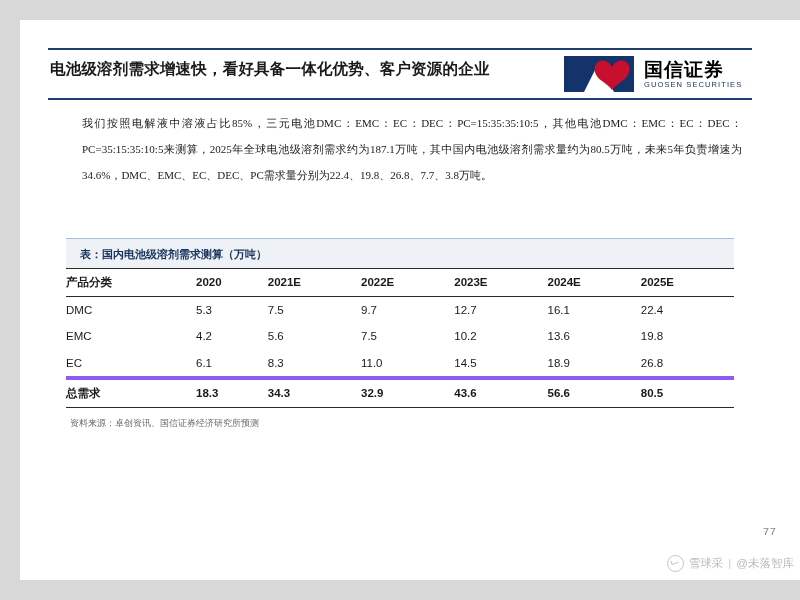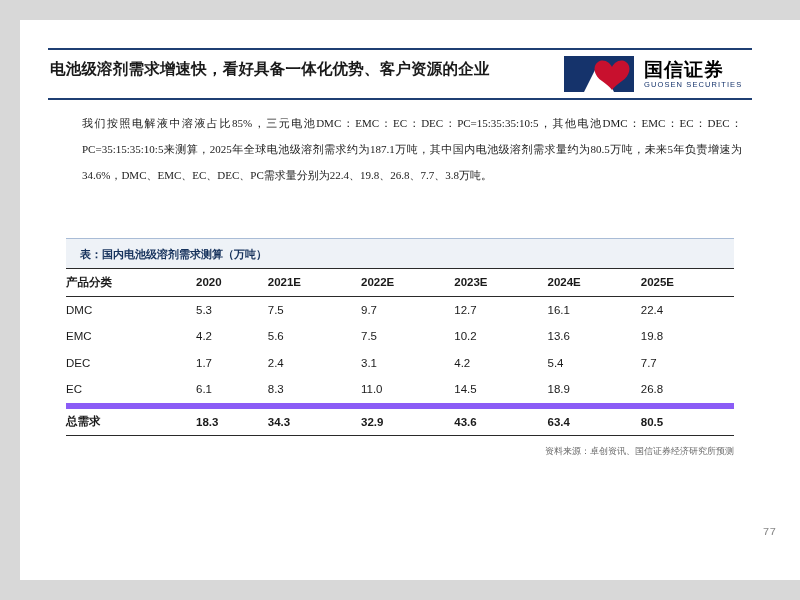--- a/index.html
+++ b/index.html
@@ -137,32 +137,31 @@
     border-top: 1.6px solid #2a2a2a;
     border-bottom: 1px solid #2a2a2a;
     font-size: 11.5px;
   }
   table.data thead th.first,
   table.data td.first {
     width: 130px;
   }
   table.data tbody tr.total td {
     font-weight: bold;
-    border-top: 6px solid #8b5cf6;
+    border-top: 4px solid #8b5cf6;
   }
   table.data tbody tr:last-child td {
     border-bottom: 1.6px solid #2a2a2a;
   }
   .tbl-source {
     margin-top: 9px;
     font-family: "Liberation Sans", sans-serif;
     font-size: 9px;
     color: #6a6a6a;
     padding-left: 4px;
-    text-align: right;
   }
   
   .page-number {
     position: absolute;
     right: 32px;
     bottom: 42px;
     font-family: Liberation Mono, monospace;
     font-size: 11px;
     color: #8a8a8a;
   }
@@ -250,47 +249,44 @@
         <tr>
           <td class="first">EMC</td>
           <td>4.2</td>
           <td>5.6</td>
           <td>7.5</td>
           <td>10.2</td>
           <td>13.6</td>
           <td>19.8</td>
         </tr>
         <tr>
-          <td class="first">DEC</td>
-          <td>1.7</td>
-          <td>2.4</td>
-          <td>3.1</td>
-          <td>4.2</td>
-          <td>5.4</td>
-          <td>7.7</td>
-        </tr>
-        <tr>
           <td class="first">EC</td>
           <td>6.1</td>
           <td>8.3</td>
           <td>11.0</td>
           <td>14.5</td>
           <td>18.9</td>
           <td>26.8</td>
         </tr>
         <tr class="total">
           <td class="first">总需求</td>
           <td>18.3</td>
           <td>34.3</td>
           <td>32.9</td>
           <td>43.6</td>
-          <td>63.4</td>
+          <td>56.6</td>
           <td>80.5</td>
         </tr>
       </tbody>
     </table>
     <div class="tbl-source">资料来源：卓创资讯、国信证券经济研究所预测</div>
   </div>
 
   <div class="page-number">77</div>
 
+  <div class="watermark">
+    <span class="wm-logo"></span>
+    <span>雪球采</span>
+    <span class="wm-sep">|</span>
+    <span>@未落智库</span>
+  </div>
 
 </div>
 
 </body></html>

